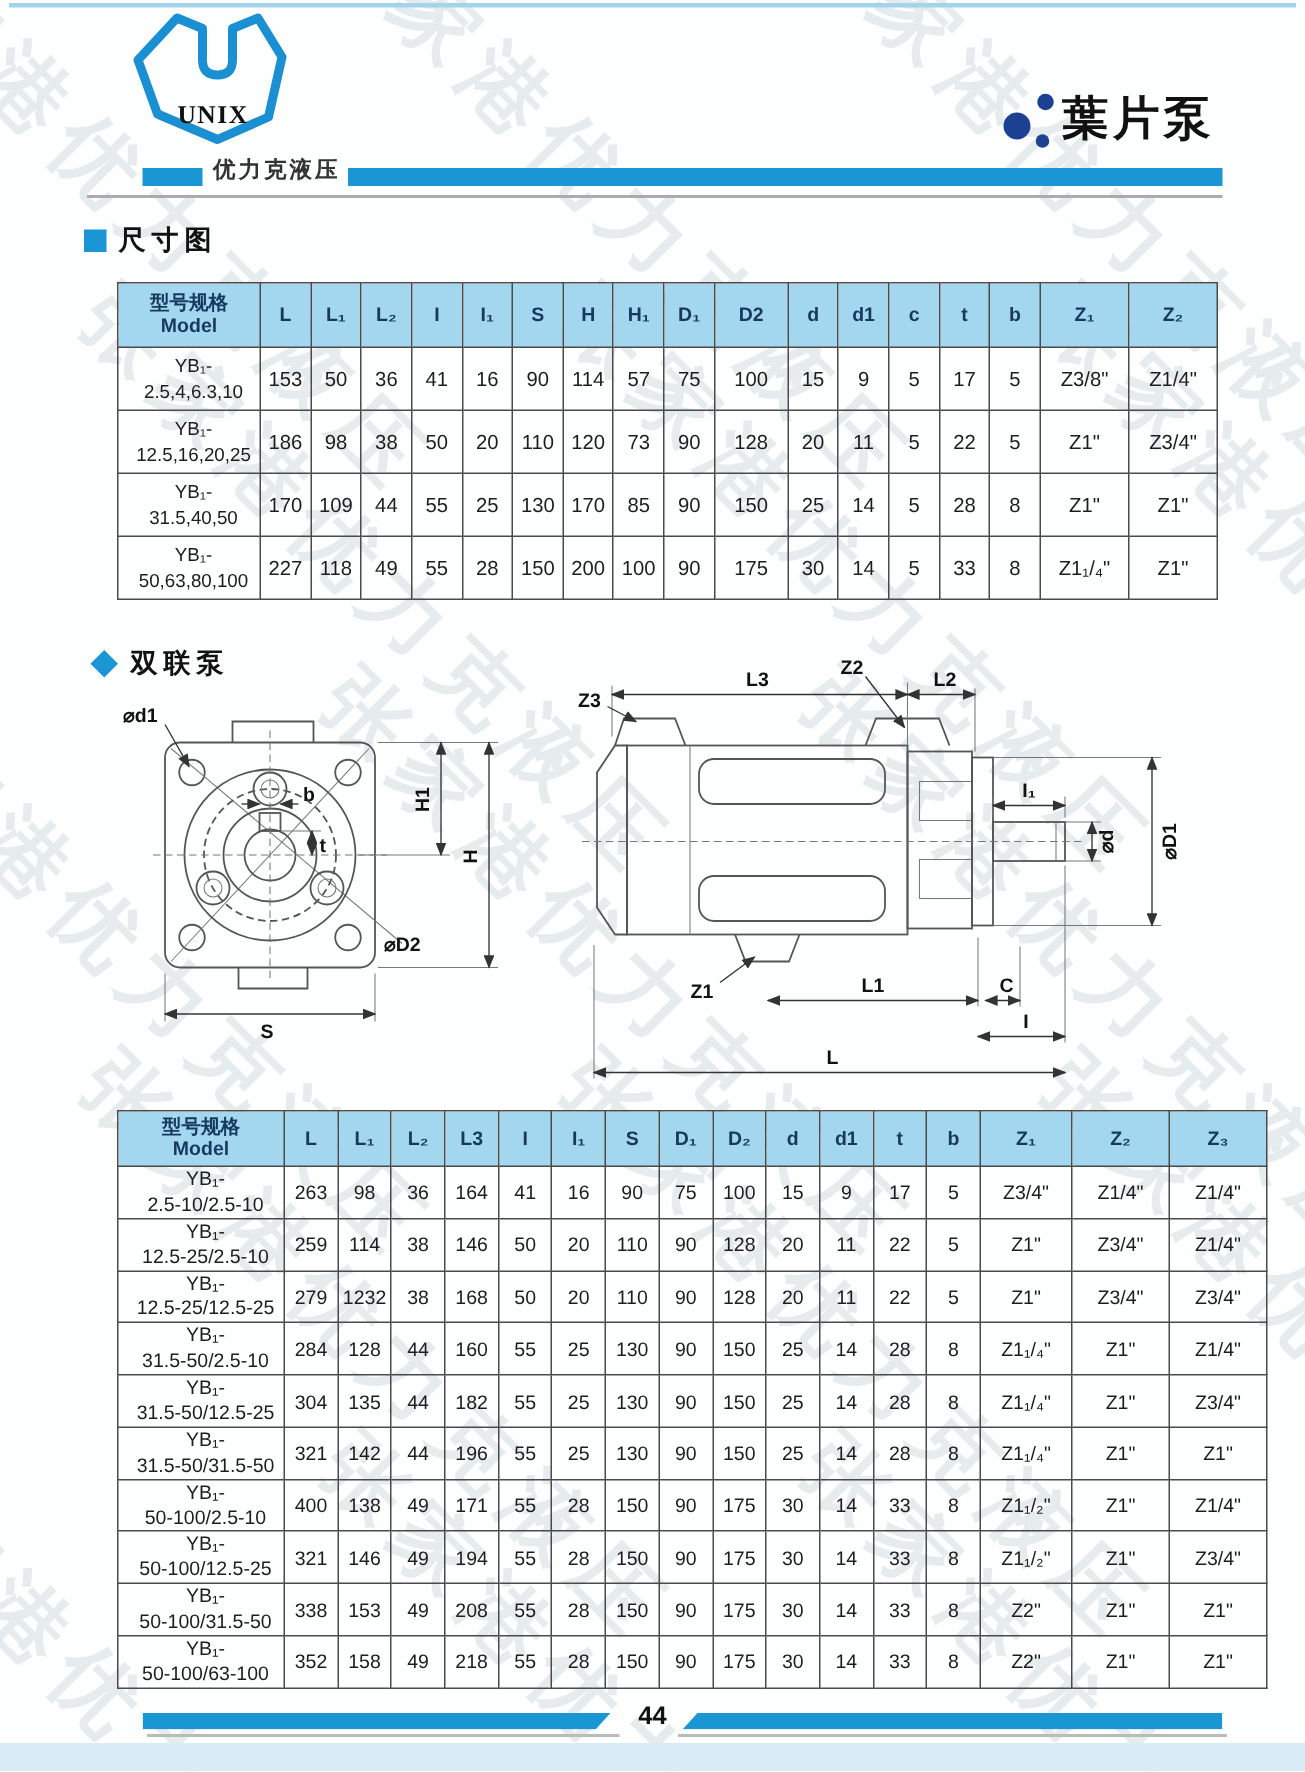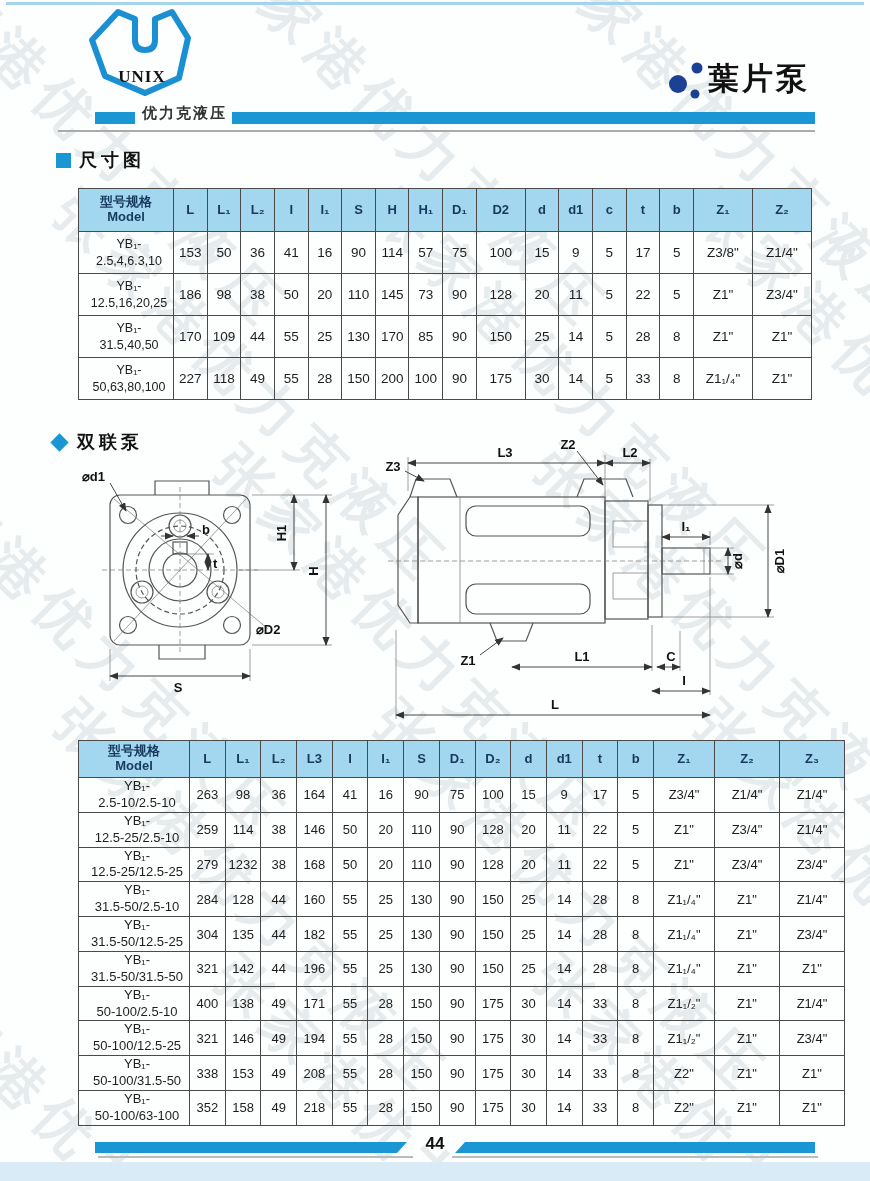--- a/index.html
+++ b/index.html
@@ -19,21 +19,21 @@
              text-anchor:middle;letter-spacing:1px;}
   .brand-bar-left{position:absolute;left:95px;top:112px;width:40px;height:12px;background:#1a96d4;}
   .brand-name{position:absolute;left:142px;top:104px;font-size:15px;font-weight:bold;color:#333;letter-spacing:2px;}
   .brand-bar-right{position:absolute;left:232px;top:112px;width:583px;height:12px;background:#1a96d4;}
   .brand-underline{position:absolute;left:58px;top:130px;width:757px;height:2px;background:#ababab;}
   .title-dots{position:absolute;left:666px;top:58px;width:42px;height:46px;}
   .page-title{position:absolute;left:708px;top:58px;font-size:31px;font-weight:bold;color:#111;letter-spacing:3px;}
   
   .sec{position:absolute;display:flex;align-items:center;gap:8px;}
   .sec1{left:56px;top:148px;}
-  .sec2{left:50px;top:430px;}
+  .sec2{left:60px;top:430px;}
   .sq{width:15px;height:15px;background:#1a96d4;display:inline-block;flex:none;}
   .dia{width:13px;height:13px;background:#1a96d4;transform:rotate(45deg);display:inline-block;flex:none;margin:0 3px;}
   .sec-label{font-size:18px;font-weight:bold;color:#111;letter-spacing:4px;}
   
   table{border-collapse:collapse;table-layout:fixed;background:transparent;}
   th,td{border:1px solid #4a4a4a;text-align:center;padding:0 1px;overflow:hidden;}
   thead th{background:#a3d6ef;color:#17395d;font-weight:bold;font-size:13px;white-space:pre-line;line-height:1.15;}
   td{font-size:13.5px;color:#1d1d1d;}
   td:first-child{text-align:center;padding-left:7px;white-space:pre-line;font-size:12.5px;line-height:1.3;}
   #table1{position:absolute;left:78px;top:188px;width:734px;}
@@ -158,21 +158,21 @@
         </tr>
         <tr>
           <td>YB₁-
 12.5,16,20,25</td>
           <td>186</td>
           <td>98</td>
           <td>38</td>
           <td>50</td>
           <td>20</td>
           <td>110</td>
-          <td>145</td>
+          <td>120</td>
           <td>73</td>
           <td>90</td>
           <td>128</td>
           <td>20</td>
           <td>11</td>
           <td>5</td>
           <td>22</td>
           <td>5</td>
           <td>Z1"</td>
           <td>Z3/4"</td>

